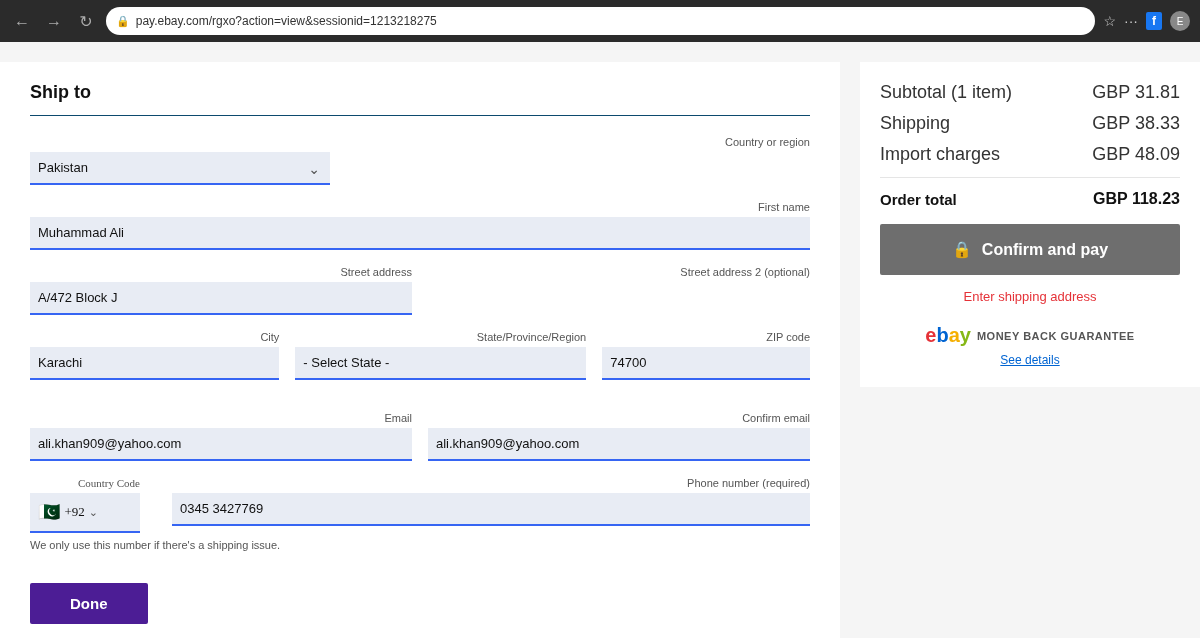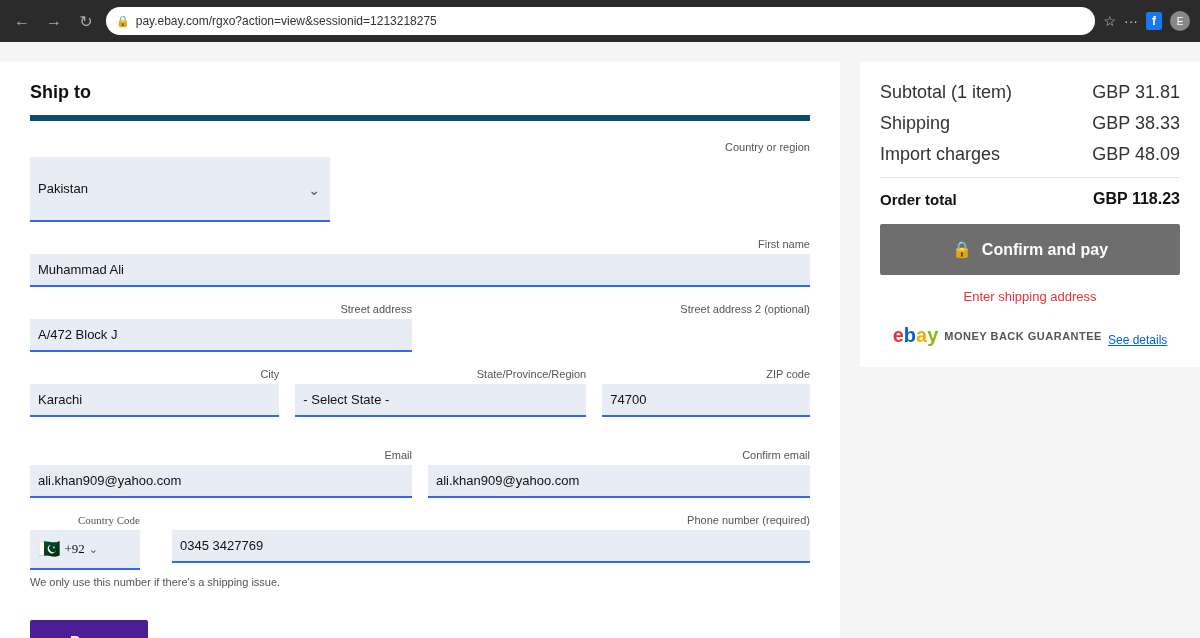--- a/index.html
+++ b/index.html
@@ -62,21 +62,21 @@
       background: #fff;
       padding: 20px 30px 30px 30px;
       margin-right: 20px;
     }
     .section-title {
       font-size: 18px;
       font-weight: bold;
       color: #111;
       margin-bottom: 20px;
       padding-bottom: 12px;
-      border-bottom: 6px solid #0c4a6e;
+      border-bottom: 1px solid #0c4a6e;
     }
 
     .form-group {
       margin-bottom: 16px;
     }
     .form-row {
       display: flex;
       gap: 16px;
       margin-bottom: 16px;
     }
@@ -100,21 +100,21 @@
       font-size: 13px;
       color: #111;
       font-weight: 500;
       outline: none;
     }
     .form-select {
       width: 100%;
       border: none;
       border-bottom: 2px solid #3665f3;
       background: #e8ecf4;
-      padding: 24px 8px;
+      padding: 8px 8px;
       font-size: 13px;
       color: #111;
       font-weight: 500;
       outline: none;
       appearance: none;
       -webkit-appearance: none;
       cursor: pointer;
     }
     .select-wrapper {
       position: relative;
@@ -235,25 +235,25 @@
       display: block;
       text-align: center;
       color: #e53238;
       font-size: 13px;
       margin-top: 14px;
       text-decoration: none;
       font-weight: 500;
     }
     .ebay-mbg {
       display: flex;
-      align-items: flex-end;
+      align-items: center;
       justify-content: center;
       gap: 6px;
       margin-top: 20px;
-      flex-direction: row;
+      flex-direction: column;
     }
     .ebay-mbg-row {
       display: flex;
       align-items: center;
       gap: 6px;
     }
     .ebay-logo {
       font-size: 20px;
       font-weight: bold;
     }

